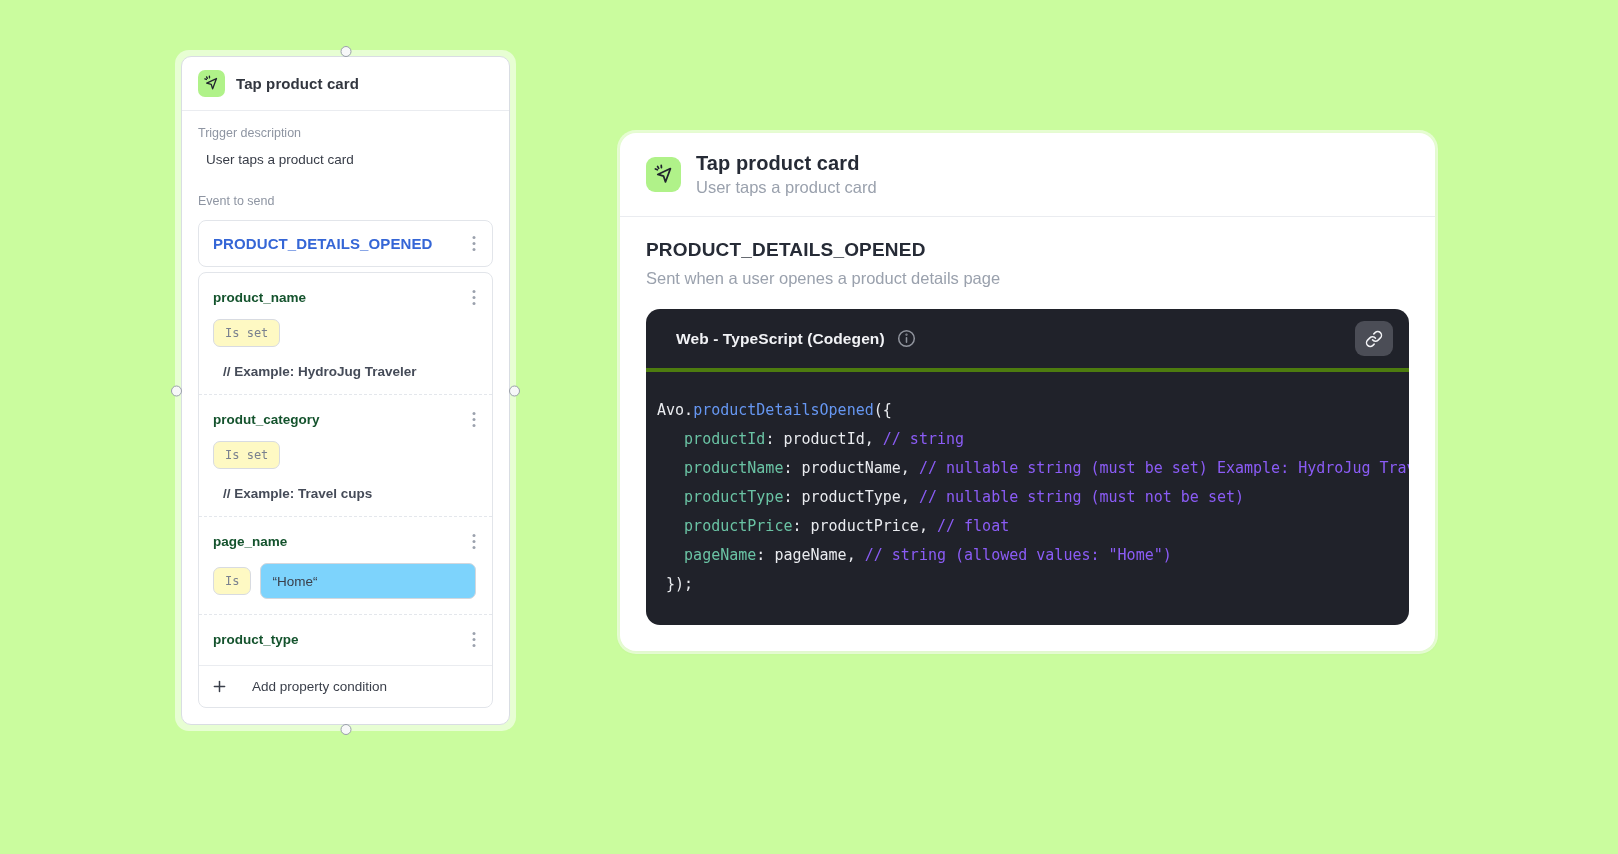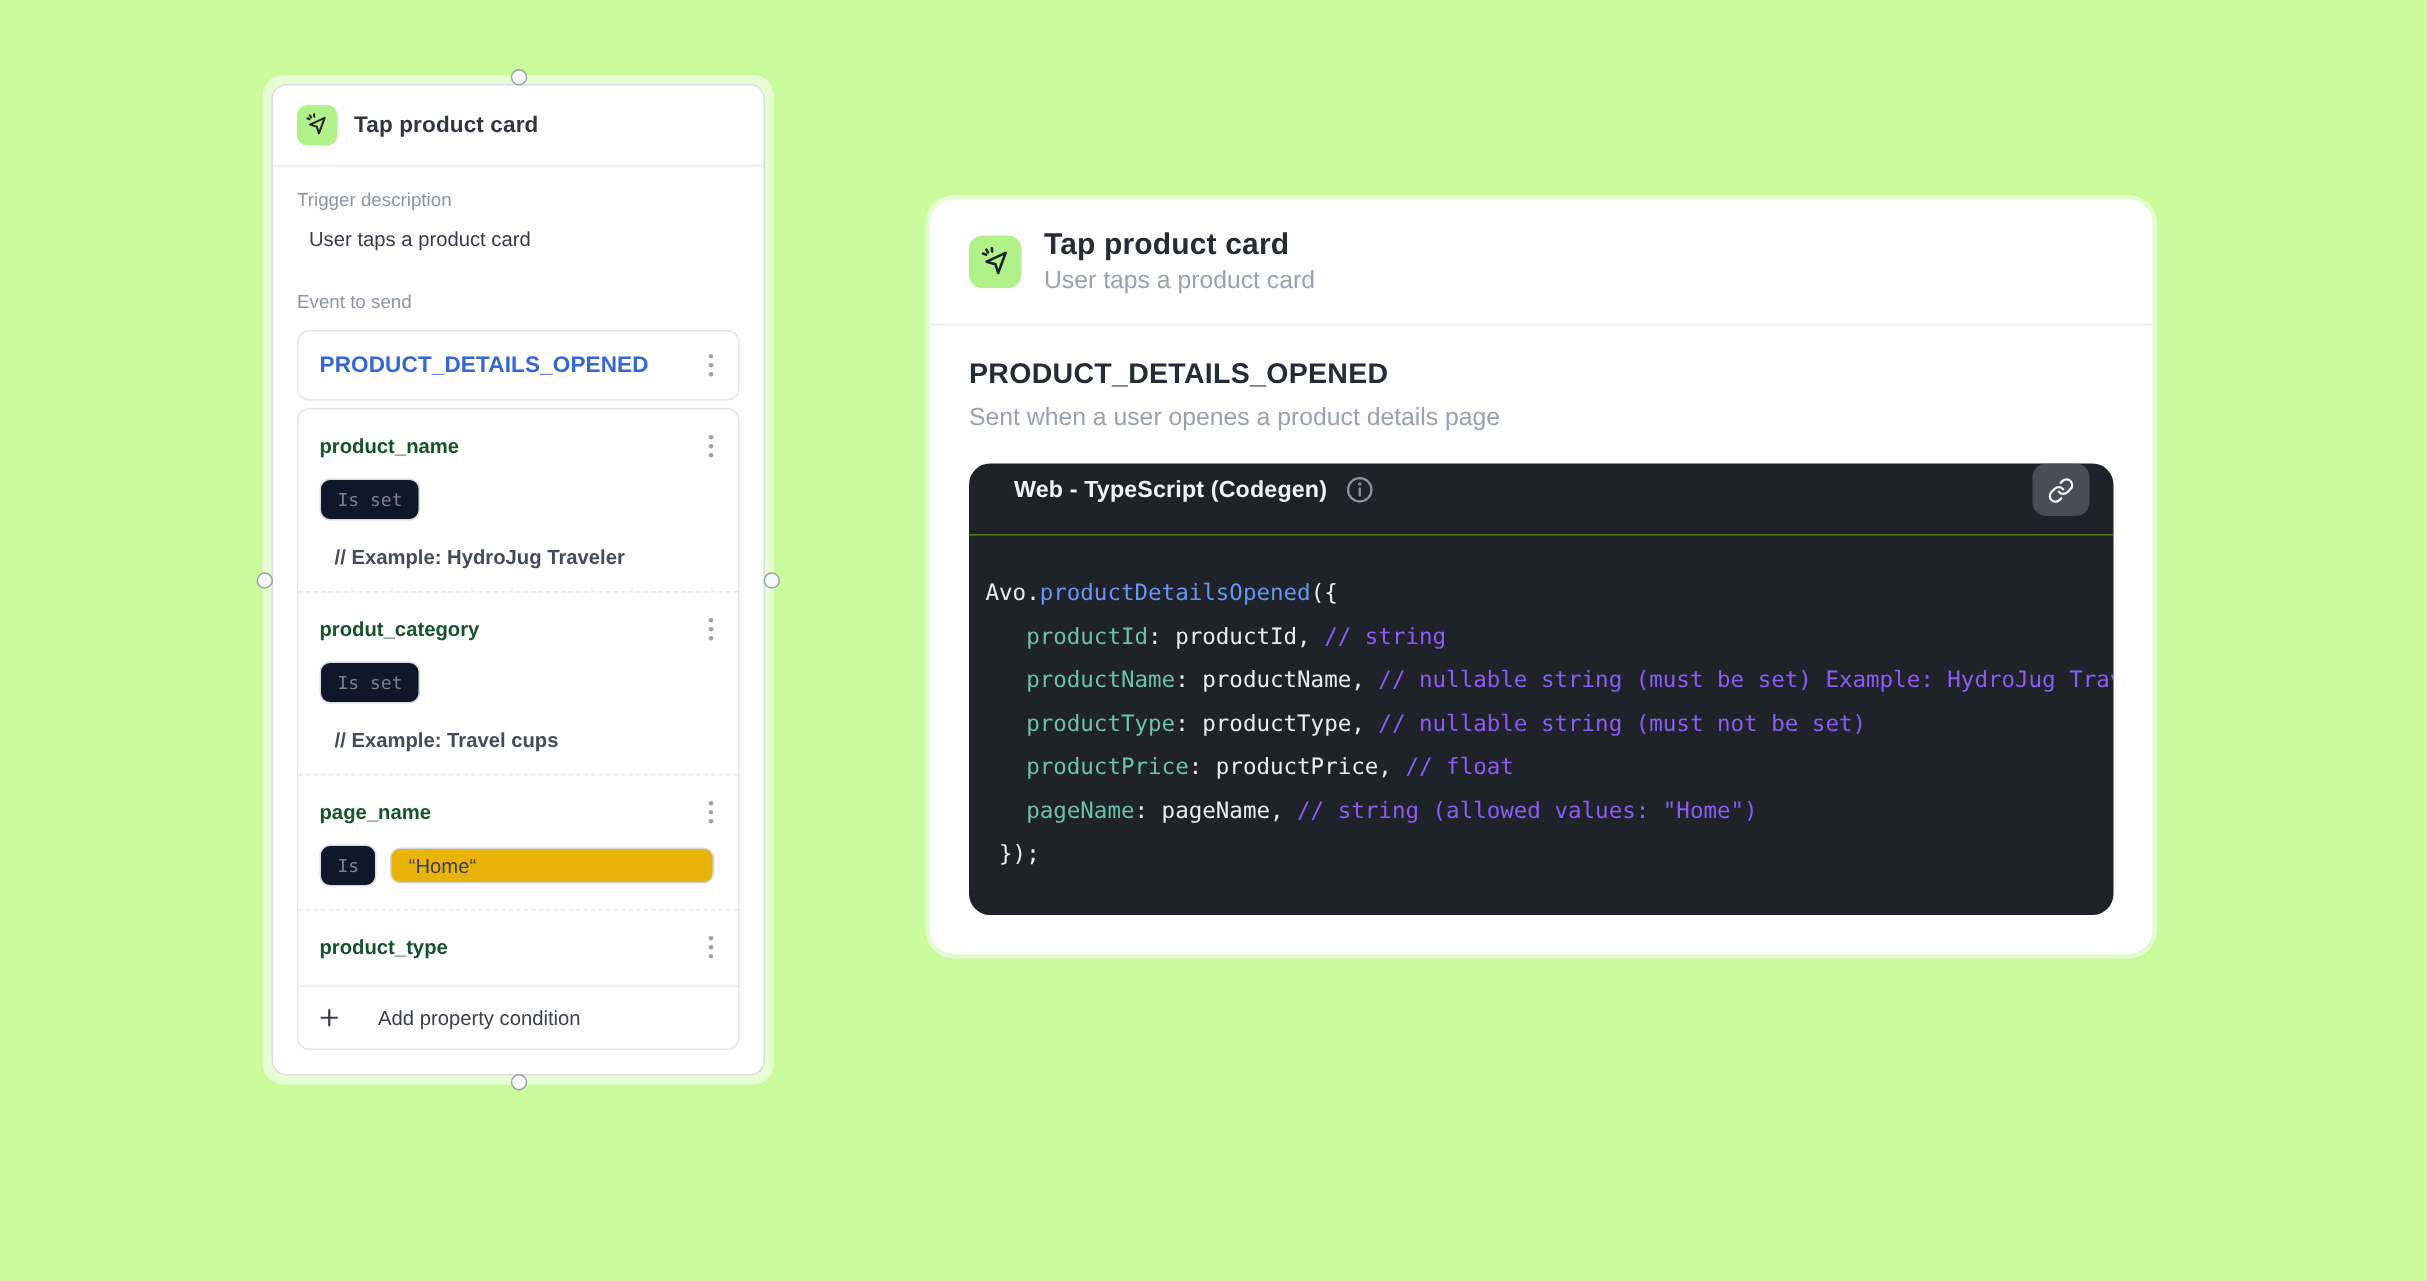--- a/index.html
+++ b/index.html
@@ -49,28 +49,28 @@
   .event-name { font-size: 15px; font-weight: 700; color: #3566d6; letter-spacing: .1px; }
 
   .props-box { border: 1px solid #e2e5ea; border-radius: 8px; background: #fff; }
   .prop-section { padding: 14px 8px 15px 14px; }
   .prop-section + .prop-section { border-top: 1px dashed #e4e7ec; }
   .prop-row { display: flex; align-items: center; justify-content: space-between; }
   .prop-name { font-size: 13.5px; font-weight: 700; color: #14532d; }
   .chip-row { display: flex; align-items: center; gap: 9px; margin-top: 11px; padding-right: 8px; }
   .chip {
     display: inline-block; font-family: "DejaVu Sans Mono", monospace;
-    font-size: 12px; color: #7a818f; background: #0f172a;
+    font-size: 12px; color: #7a818f; background: #fef9c3;
     border: 1px solid #d8dbe1; border-radius: 7px; padding: 6px 11px;
     white-space: nowrap;
   }
   .example { font-size: 13.5px; color: #454b58; margin-top: 17px; padding-left: 10px; font-weight: bold; }
   .value-input {
-    flex: 1; height: 24px; border: 1px solid #d3d7dd; border-radius: 7px;
-    background: #eab308; font-family: "Liberation Sans", sans-serif;
+    flex: 1; height: 36px; border: 1px solid #d3d7dd; border-radius: 7px;
+    background: #7dd3fc; font-family: "Liberation Sans", sans-serif;
     font-size: 13.5px; color: #3a3f4a; padding: 0 11px; outline: none; min-width: 0;
   }
   .kebab {
     background: none; border: none; cursor: pointer; padding: 2px 8px;
     display: flex; align-items: center;
   }
   .add-row {
     display: flex; align-items: center; gap: 26px; border-top: 1px solid #eaecf0;
     padding: 13px 14px; cursor: pointer;
   }
@@ -95,21 +95,21 @@
 
   .detail-content { padding: 22px 26px 26px 26px; }
   .event-heading { font-size: 19px; font-weight: 700; color: #262b36; letter-spacing: .2px; }
   .event-desc { font-size: 16.5px; color: #9aa1ad; margin-top: 8px; }
 
   .code-panel {
     margin-top: 21px; background: #20222a; border-radius: 14px; overflow: hidden;
   }
   .code-header {
     display: flex; align-items: center; justify-content: space-between;
-    padding: 0 16px 12px 30px; border-bottom: 1px solid #4d7c0f;
+    padding: 12px 16px 12px 30px; border-bottom: 4px solid #4d7c0f;
   }
   .code-header-left { display: flex; align-items: center; gap: 12px; }
   .code-header-title { font-size: 15.5px; font-weight: 700; color: #f2f3f6; letter-spacing: .1px; }
   .info-icon { display: flex; align-items: center; cursor: pointer; }
   .link-btn {
     width: 38px; height: 35px; border-radius: 9px; background: #4b4d56;
     border: none; display: flex; align-items: center; justify-content: center;
     cursor: pointer;
   }
 

